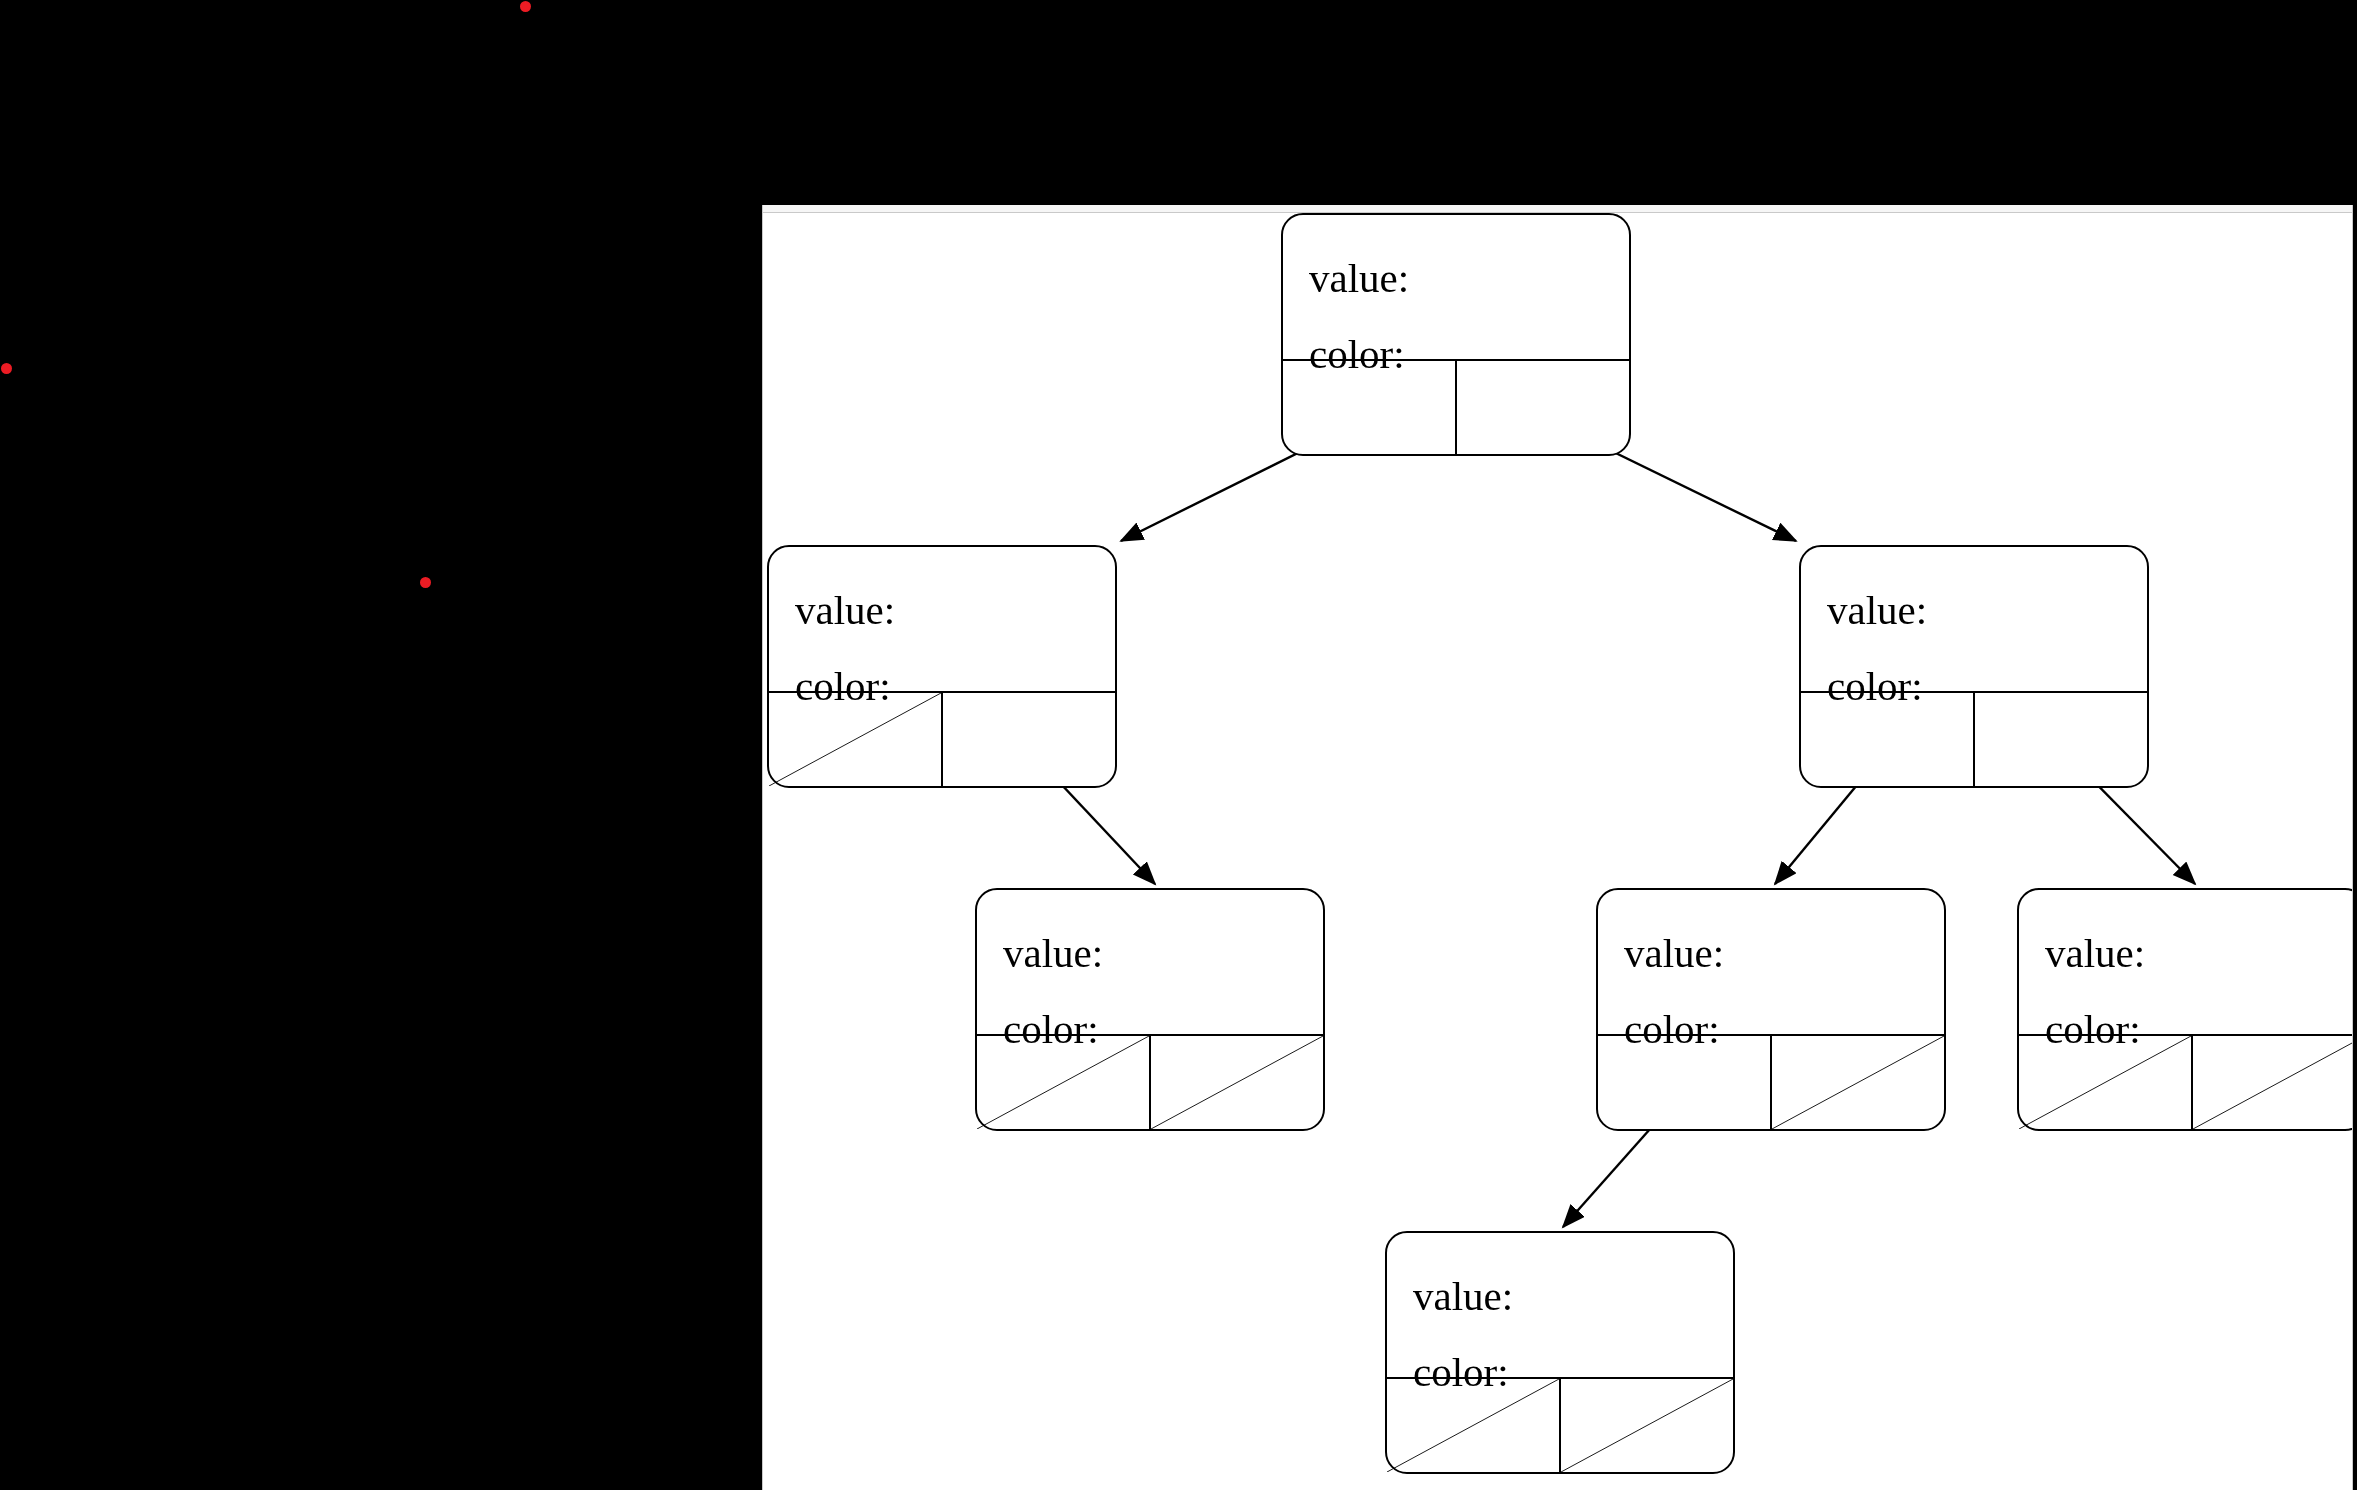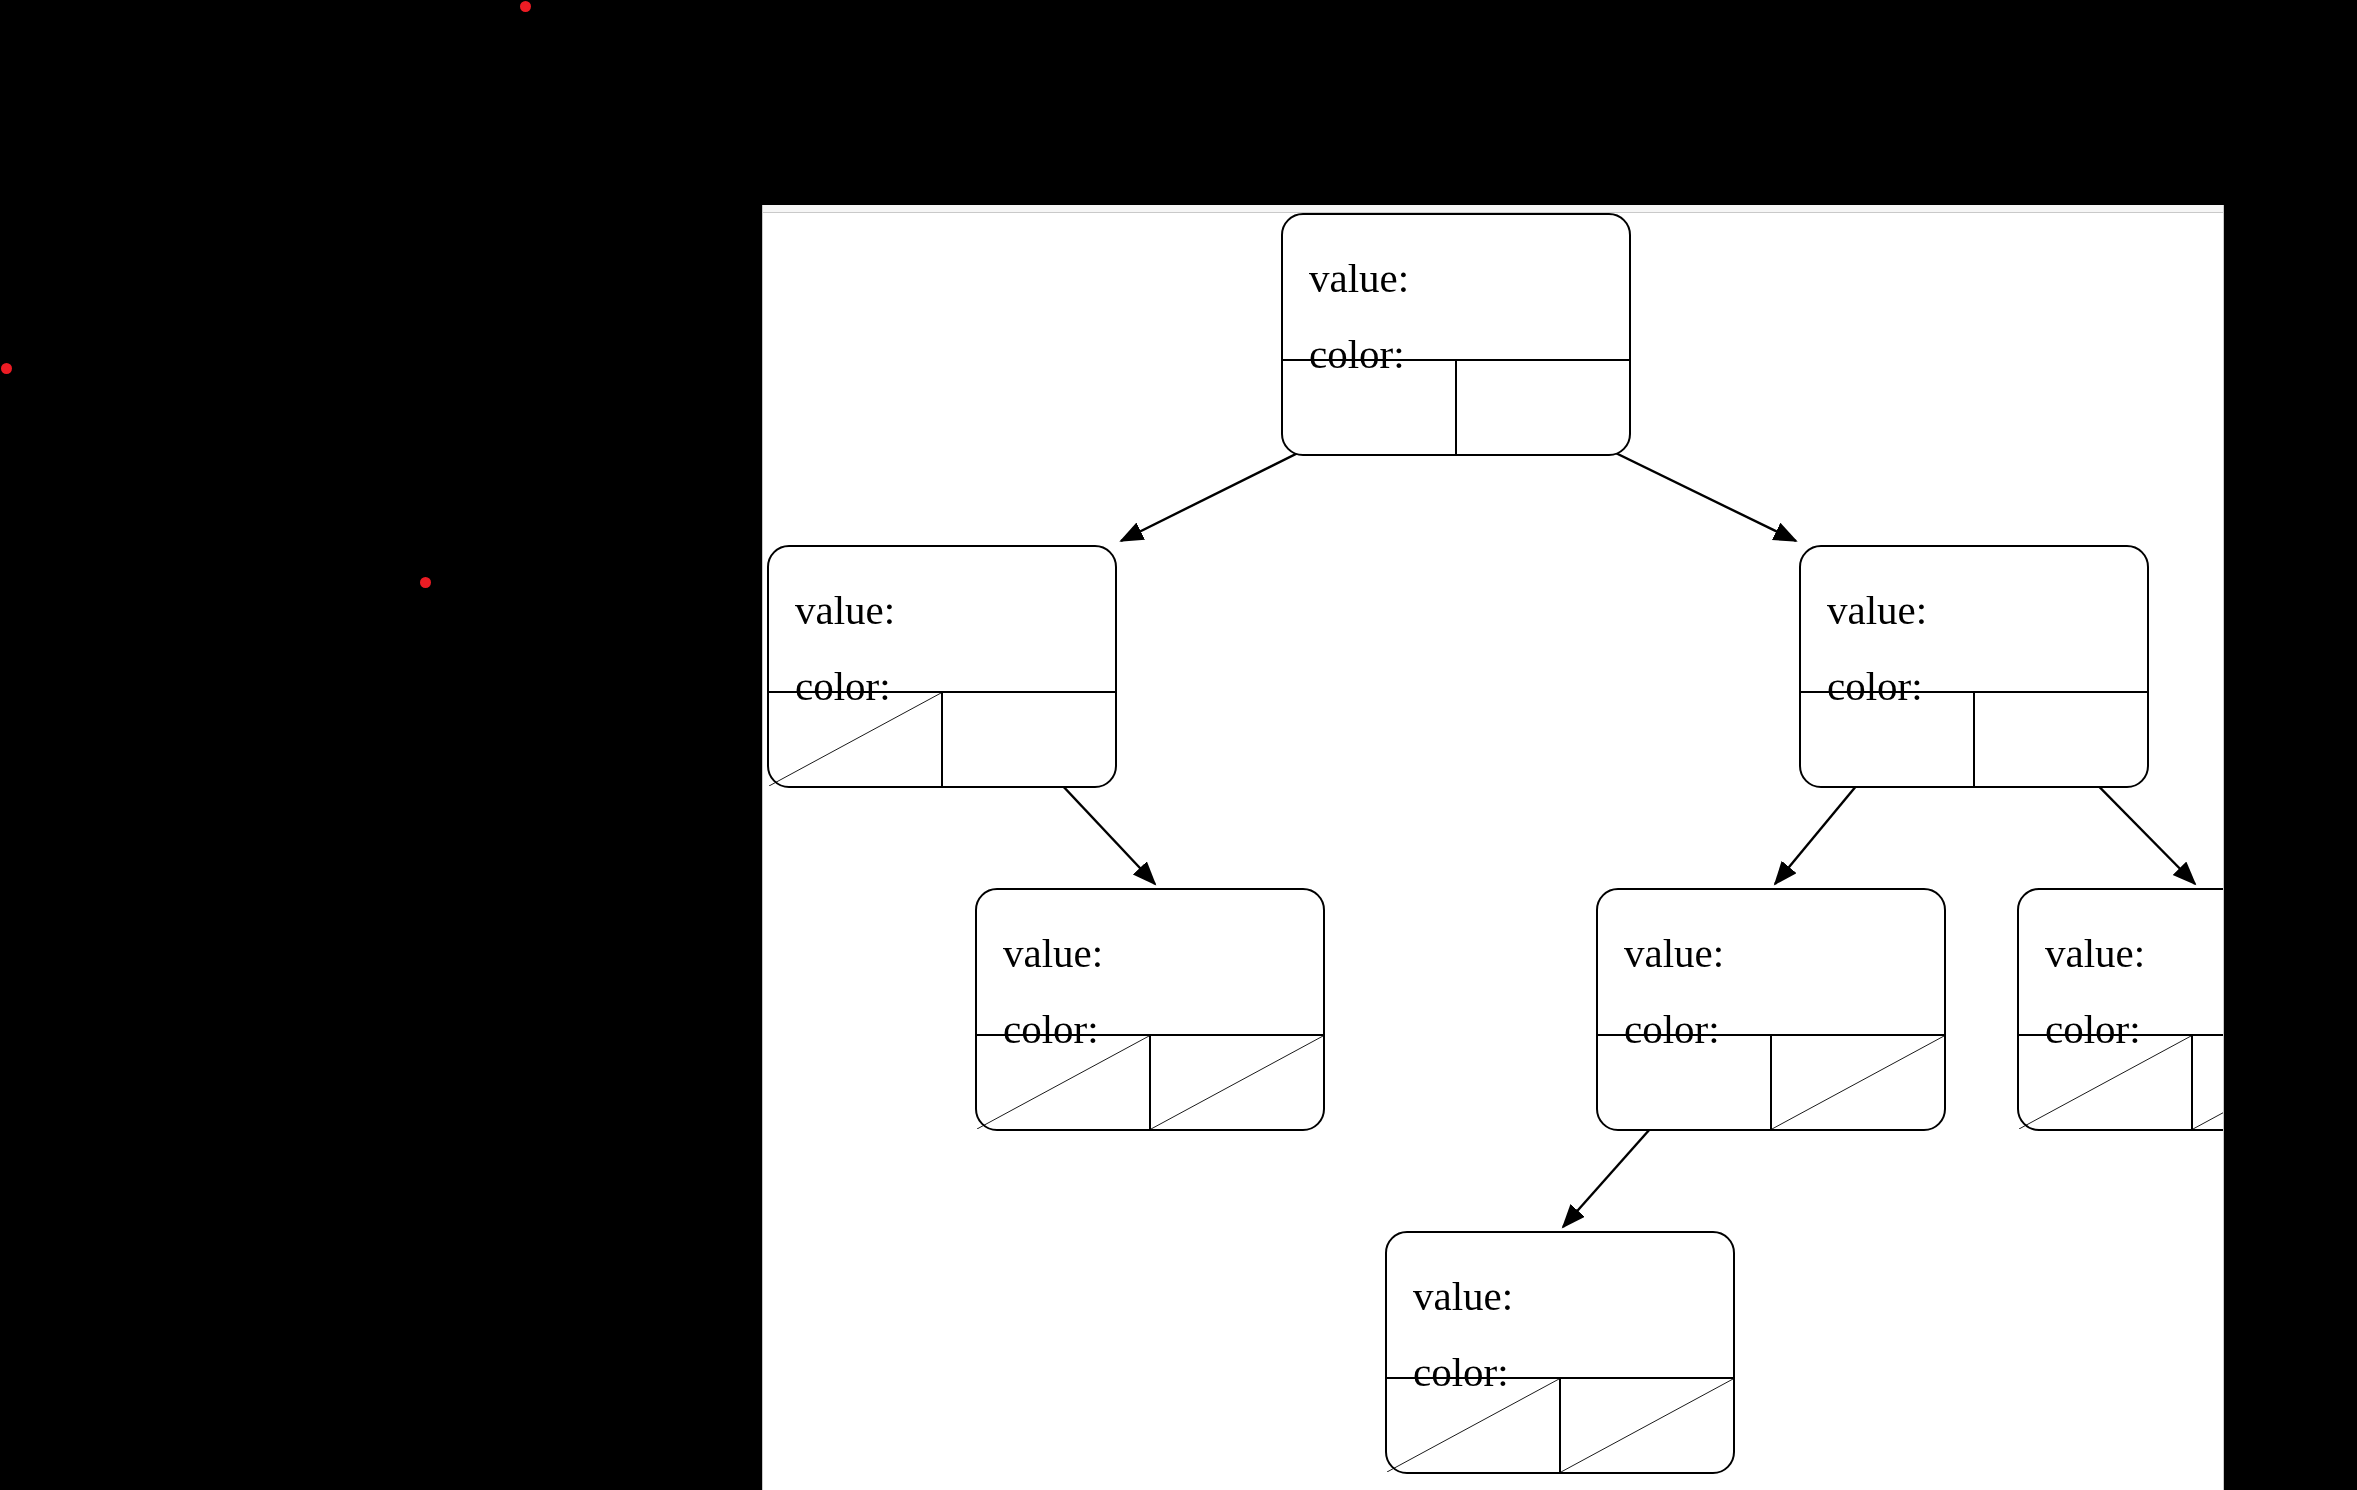--- a/index.html
+++ b/index.html
@@ -126,21 +126,21 @@
 <body style="width: 2357px; height: 1490px; background: rgb(0, 0, 0);">
 
 <div id="desktop-background" style="width: 2357px; height: 1490px; background: rgb(0, 0, 0);"></div>
 
 <div id="cursor-marker-layer">
     <div class="cursor-dot" style="left: 520px; top: 1px; background: rgb(236, 28, 36);"></div>
     <div class="cursor-dot" style="left: 1px; top: 363px; background: rgb(236, 28, 36);"></div>
     <div class="cursor-dot" style="left: 420px; top: 577px; background: rgb(236, 28, 36);"></div>
   </div>
 
-<div id="diagram-panel" style="left: 762px; top: 205px; width: 1462px; height: 1285px; background: rgb(255, 255, 255); border-left-color: rgb(201, 201, 201); border-right-color: rgb(201, 201, 201);">
+<div id="diagram-panel" style="left: 762px; top: 205px; width: 1591px; height: 1285px; background: rgb(255, 255, 255); border-left-color: rgb(201, 201, 201); border-right-color: rgb(201, 201, 201);">
   <div id="panel-header-strip" style="background: rgb(246, 246, 246); border-bottom-color: rgb(201, 201, 201);"></div>
   <div id="diagram-canvas">
     <svg id="edge-layer" viewBox="0 0 1591 1285" preserveAspectRatio="none">
       <defs>
         <marker id="arrowhead" markerWidth="11" markerHeight="11" refX="9.2" refY="4" orient="auto" markerUnits="strokeWidth">
           <path d="M 0 0 L 10 4 L 0 8 z" fill="#000000"></path>
         </marker>
       </defs>
       <g id="edge-group">
           <line x1="605" y1="213" x2="358" y2="336" stroke="#000000" stroke-width="2.4" marker-end="url(#arrowhead)"></line>

